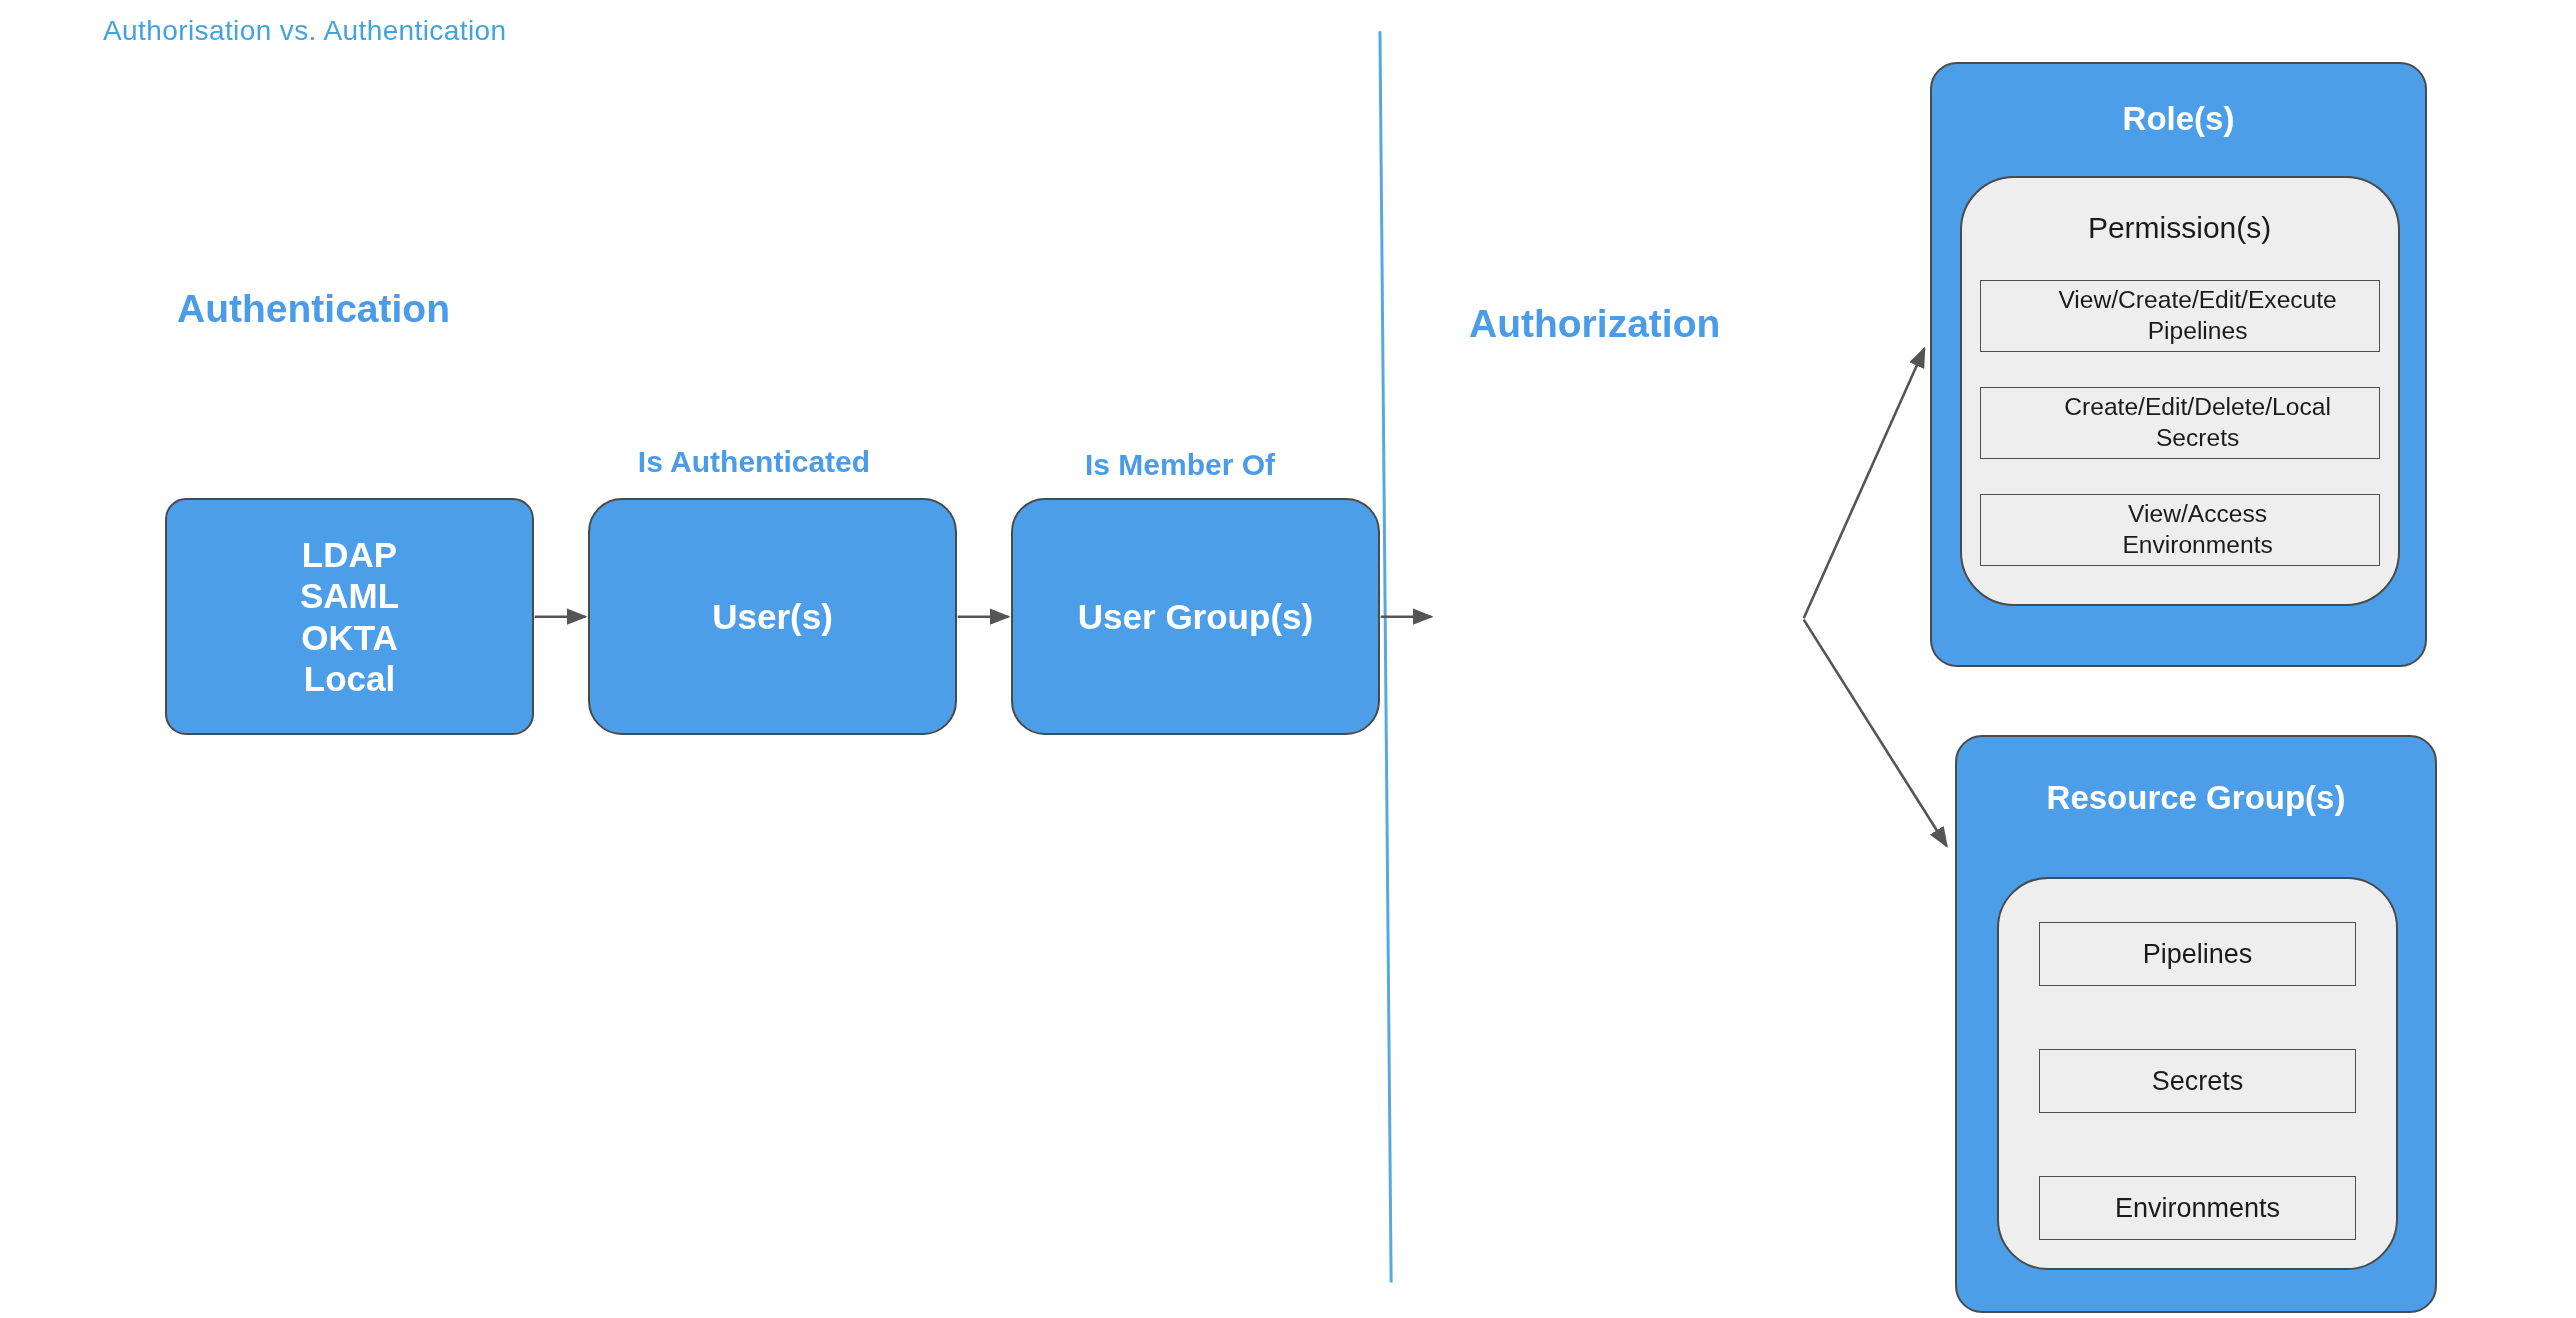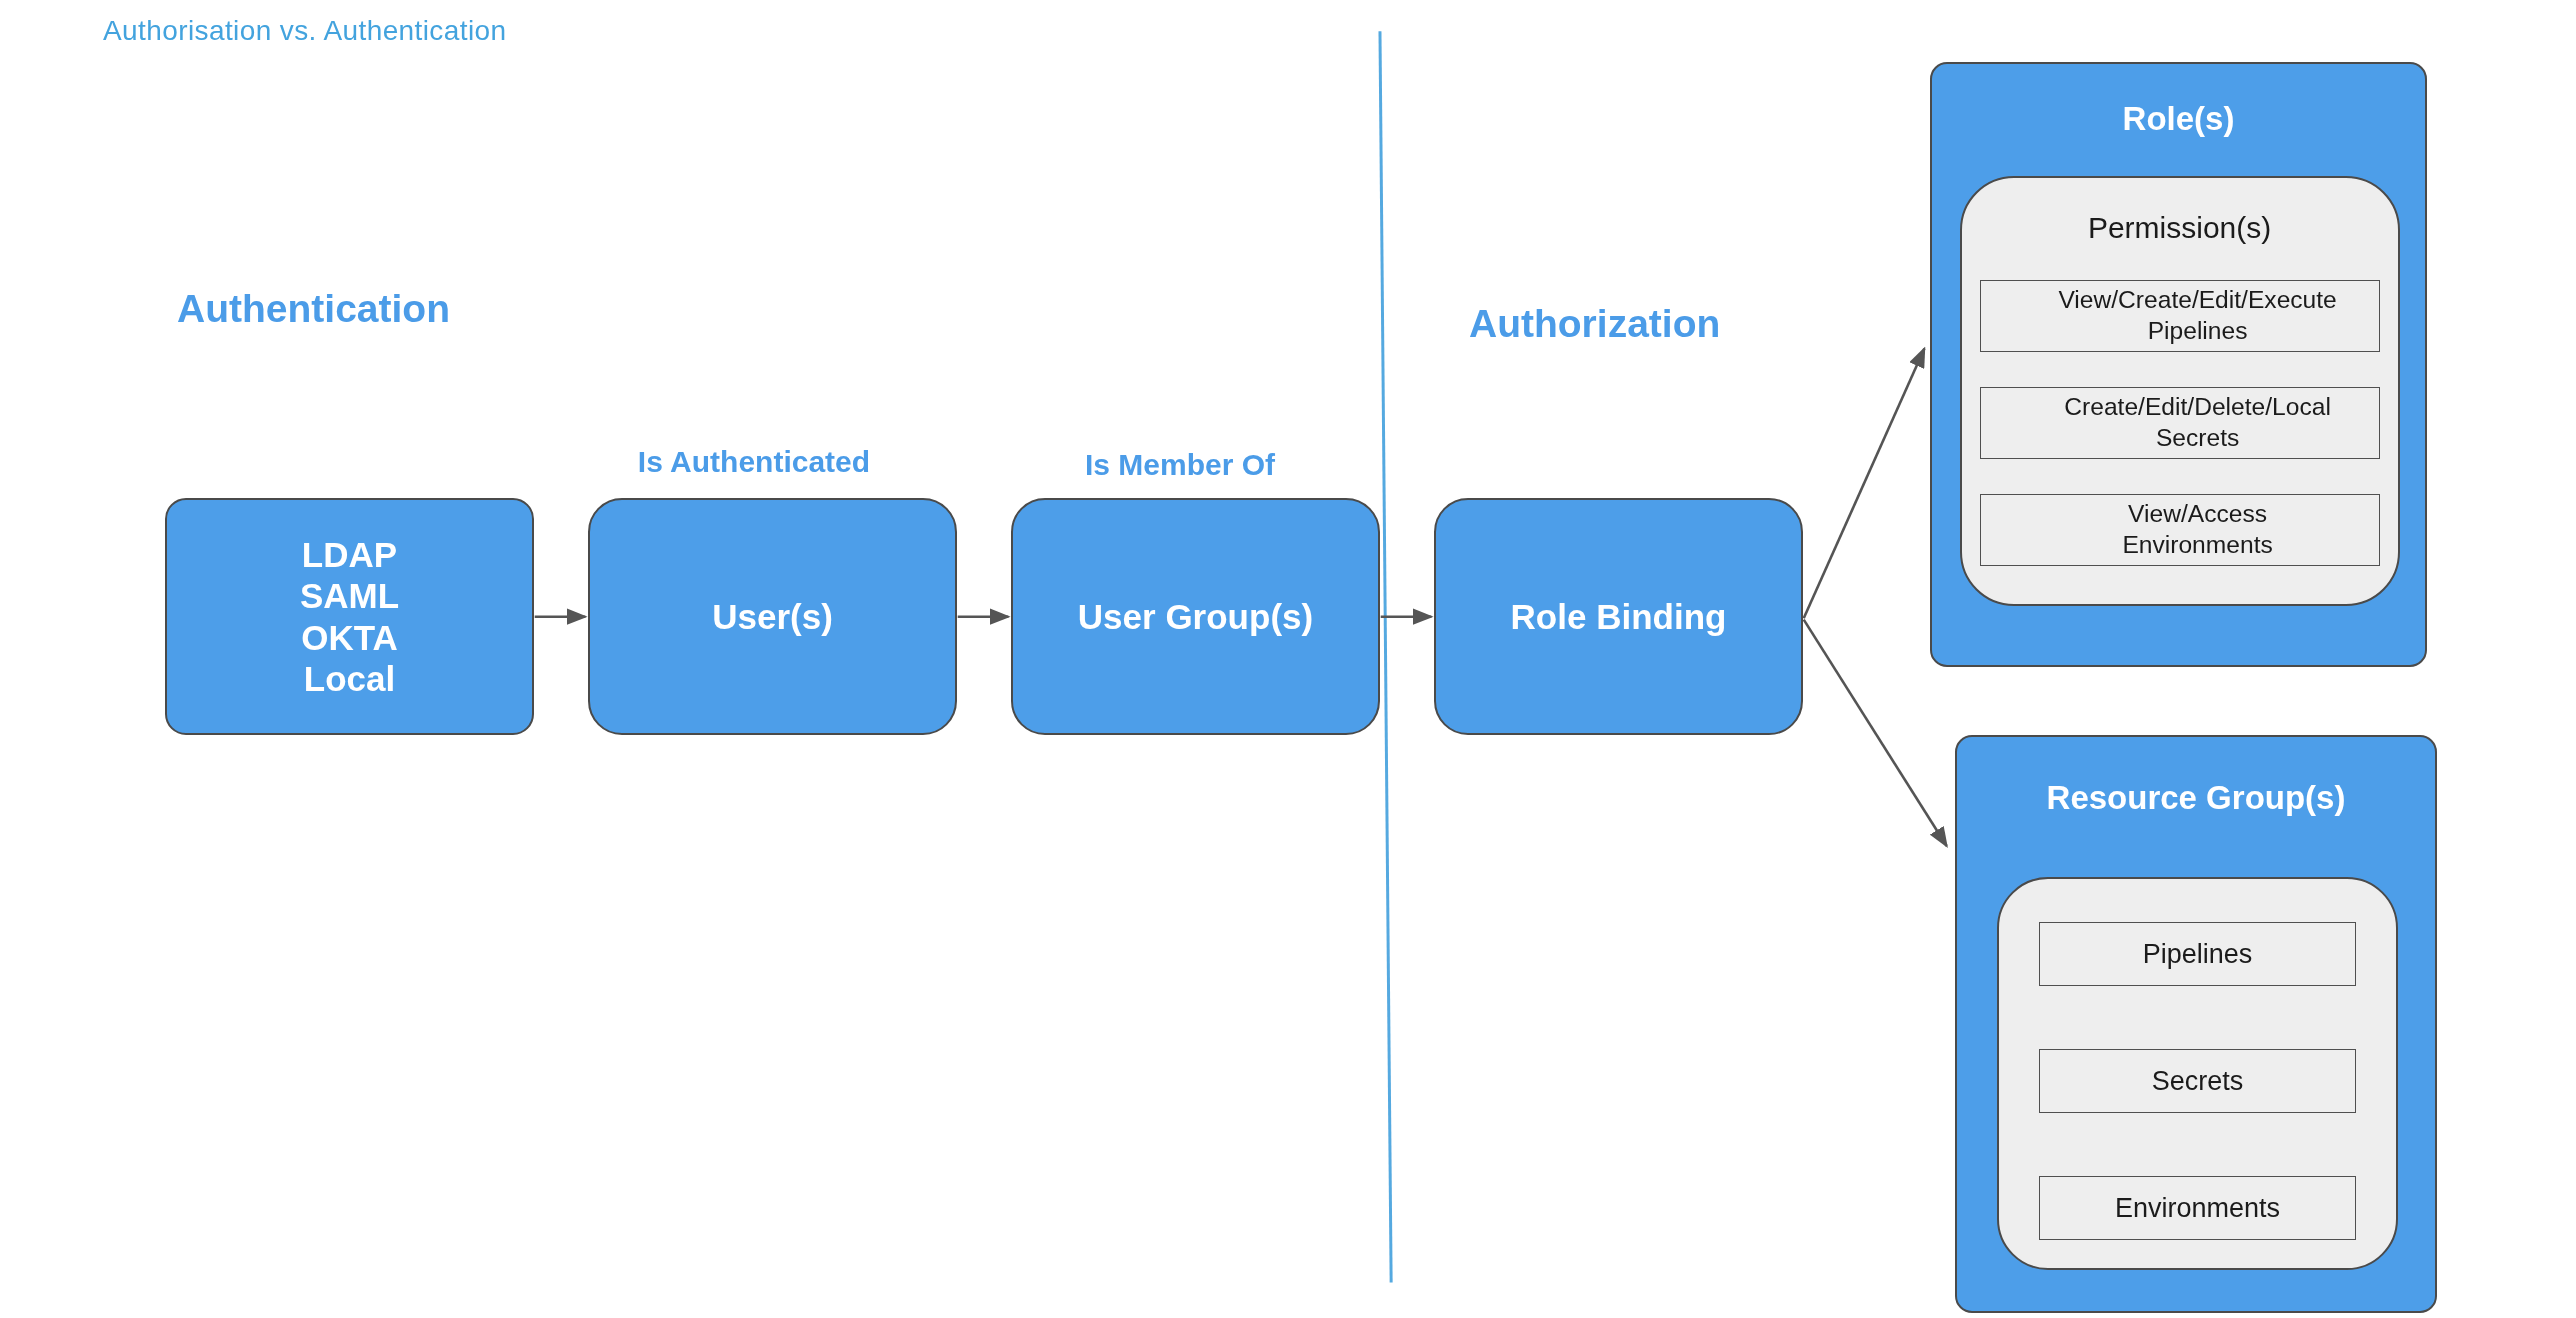--- a/index.html
+++ b/index.html
@@ -52,21 +52,21 @@
   .node-sources{left:165px;border-radius:21px;}
   .node-users{left:588px;}
   .node-groups{left:1011px;}
   .node-binding{left:1434px;}
   .multiline{white-space:pre-line;line-height:1.18;}
   svg.connectors{position:absolute;left:0;top:0;width:2576px;height:1319px;pointer-events:none;}
   .panel{
     position:absolute;
     background:var(--node-blue);
     border:2.2px solid var(--border-dark);
-    border-radius:17px;
+    border-radius:27px;
   }
   .panel-roles{left:1930px;top:62px;width:497px;height:605px;}
   .panel-resources{left:1955px;top:735px;width:482px;height:578px;}
   .panel-title{
     text-align:center;color:var(--node-text);
     font-size:33px;font-weight:bold;
   }
   .panel-roles .panel-title{margin-top:36px;}
   .panel-resources .panel-title{margin-top:42px;}
   .panel-inner{
@@ -136,23 +136,20 @@
 SAML
 OKTA
 Local</span>
   </div>
   <div class="node node-groups">
     <span>User Group(s)</span>
   </div>
   <div class="node node-users">
     <span>User(s)</span>
   </div>
-  <div class="node node-binding">
-    <span>Role Binding</span>
-  </div>
 
   <div class="panel panel-roles">
     <div class="panel-title">Role(s)</div>
     <div class="panel-inner inner-permissions">
       <div class="permissions-title">Permission(s)</div>
       <div class="perm-box">View/Create/Edit/Execute
 Pipelines</div>
       <div class="perm-box">Create/Edit/Delete/Local
 Secrets</div>
       <div class="perm-box">View/Access

